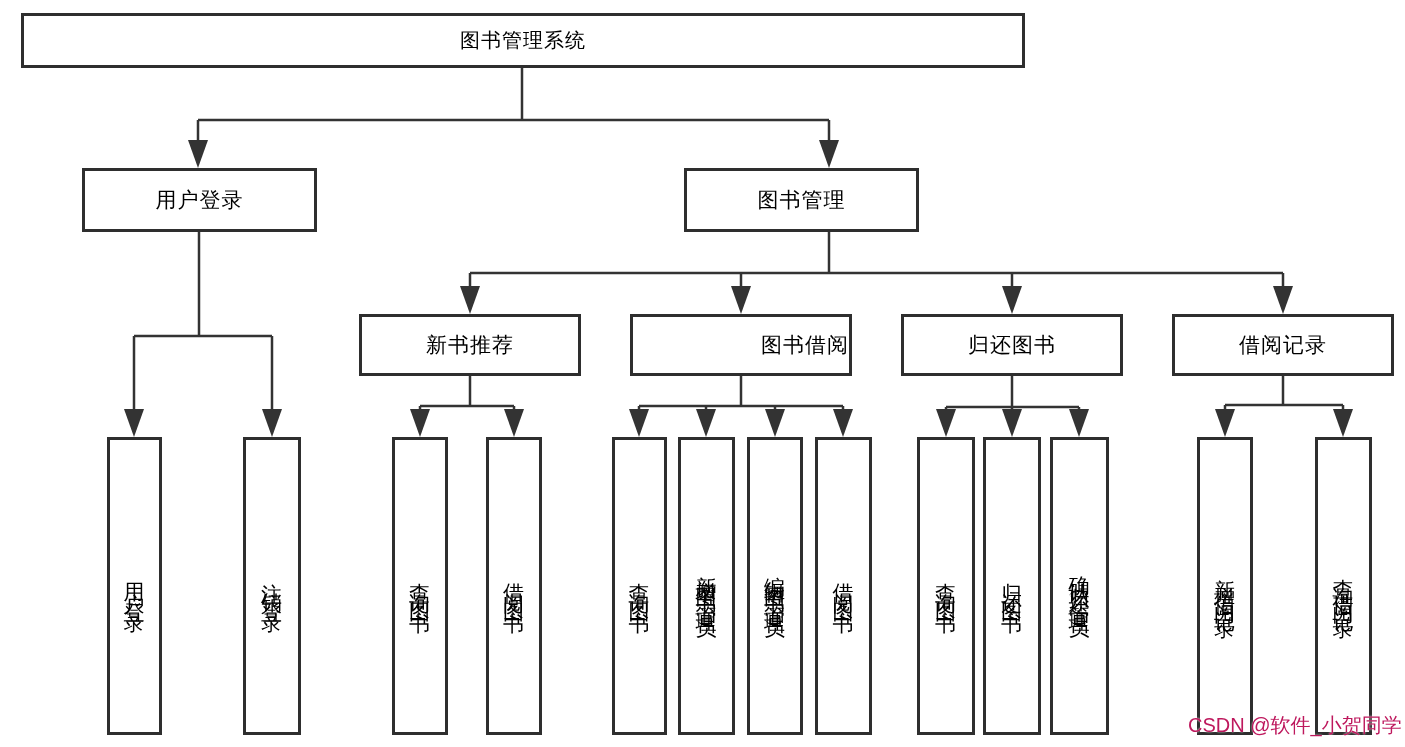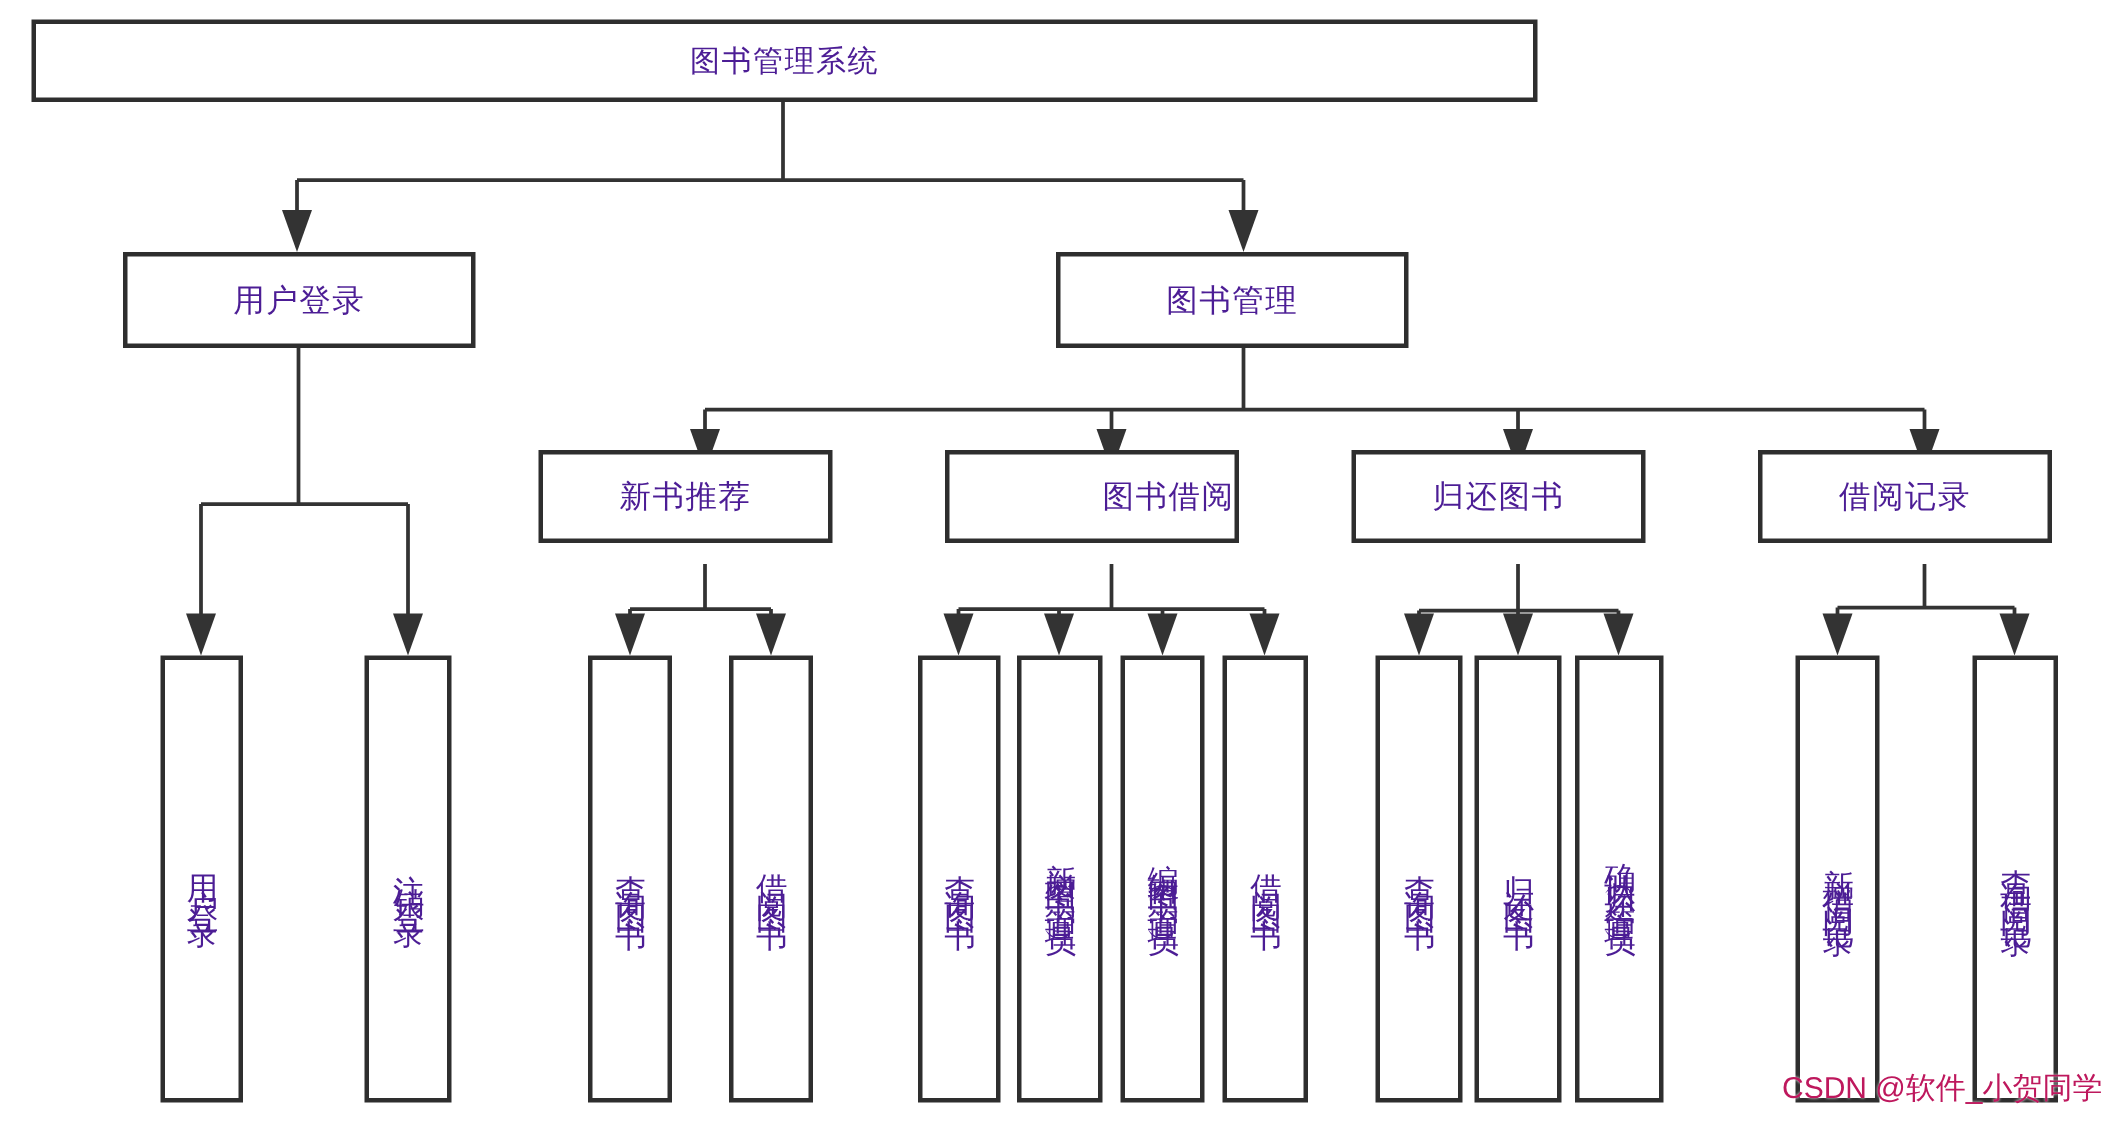--- a/index.html
+++ b/index.html
@@ -10,27 +10,27 @@
     font-family:"Liberation Sans","DejaVu Sans",sans-serif;
     overflow:hidden;
   }
   #wires{position:absolute;left:0;top:0;z-index:0;}
   .node{
     position:absolute;
     box-sizing:border-box;
     border:3px solid #2e2e2e;
     background:#ffffff;
     display:flex;align-items:center;justify-content:center;
-    color:#4c1d95;
+    color:#000000;
     z-index:1;
   }
   .hnode{font-size:21px;letter-spacing:1px;}
   .root{left:21px;top:13px;width:1004px;height:55px;font-size:20px;}
   .lvl2{top:168px;width:235px;height:64px;}
-  .lvl3{top:300px;width:196px;height:62px;}
+  .lvl3{top:314px;width:222px;height:62px;}
   .leaf{top:437px;height:298px;width:56px;}
   .vtext{
     writing-mode:vertical-rl;
     text-orientation:mixed;
     font-size:21px;
     line-height:1;
     letter-spacing:10px;
     white-space:nowrap;
   }
   .vtext.len6{letter-spacing:8px;}
@@ -119,21 +119,21 @@
     </g>
   </svg>
 
   <div class="node root hnode">
     <span>图书管理系统</span>
   </div>
 
   <div class="node lvl2 hnode" style="left:82px;">
     <span>用户登录</span>
   </div>
-  <div class="node lvl2 hnode" style="left:704px;">
+  <div class="node lvl2 hnode" style="left:684px;">
     <span>图书管理</span>
   </div>
 
   <div class="node lvl3 hnode" style="left:359px;">
     <span>新书推荐</span>
   </div>
   <div class="node lvl3 hnode" style="left:630px;justify-content:flex-end;">
     <span>图书借阅</span>
   </div>
   <div class="node lvl3 hnode" style="left:901px;">

